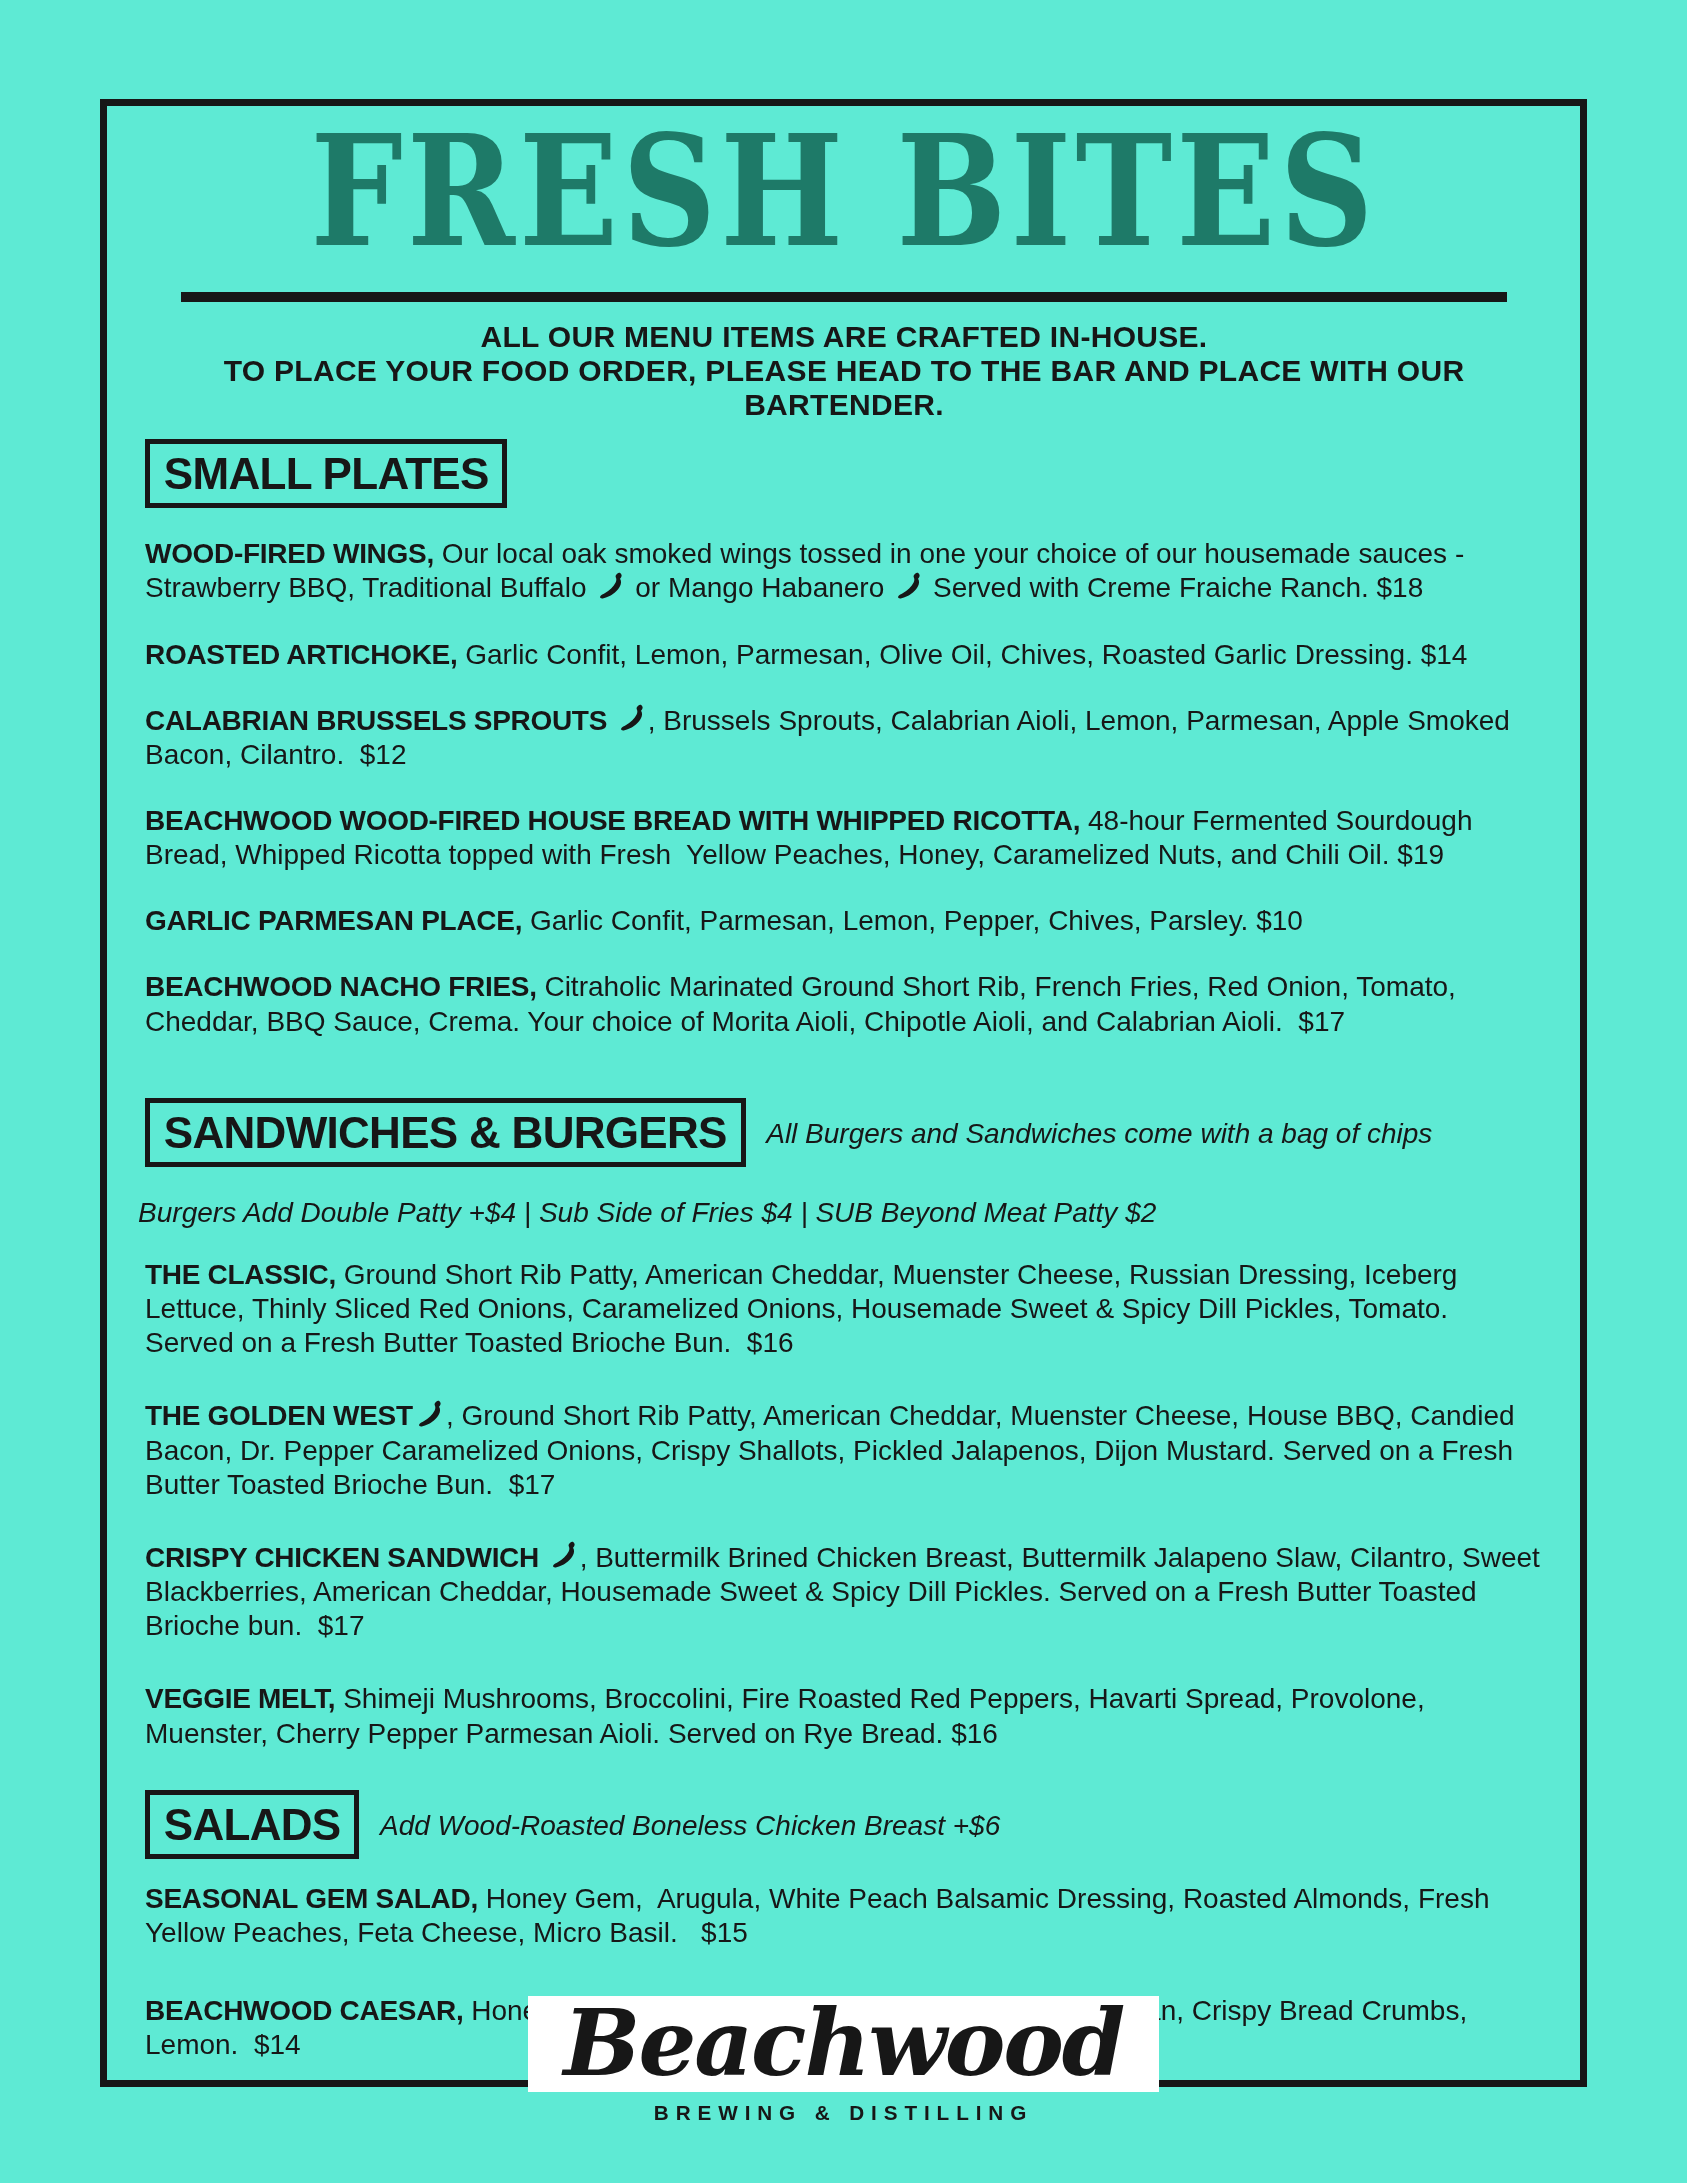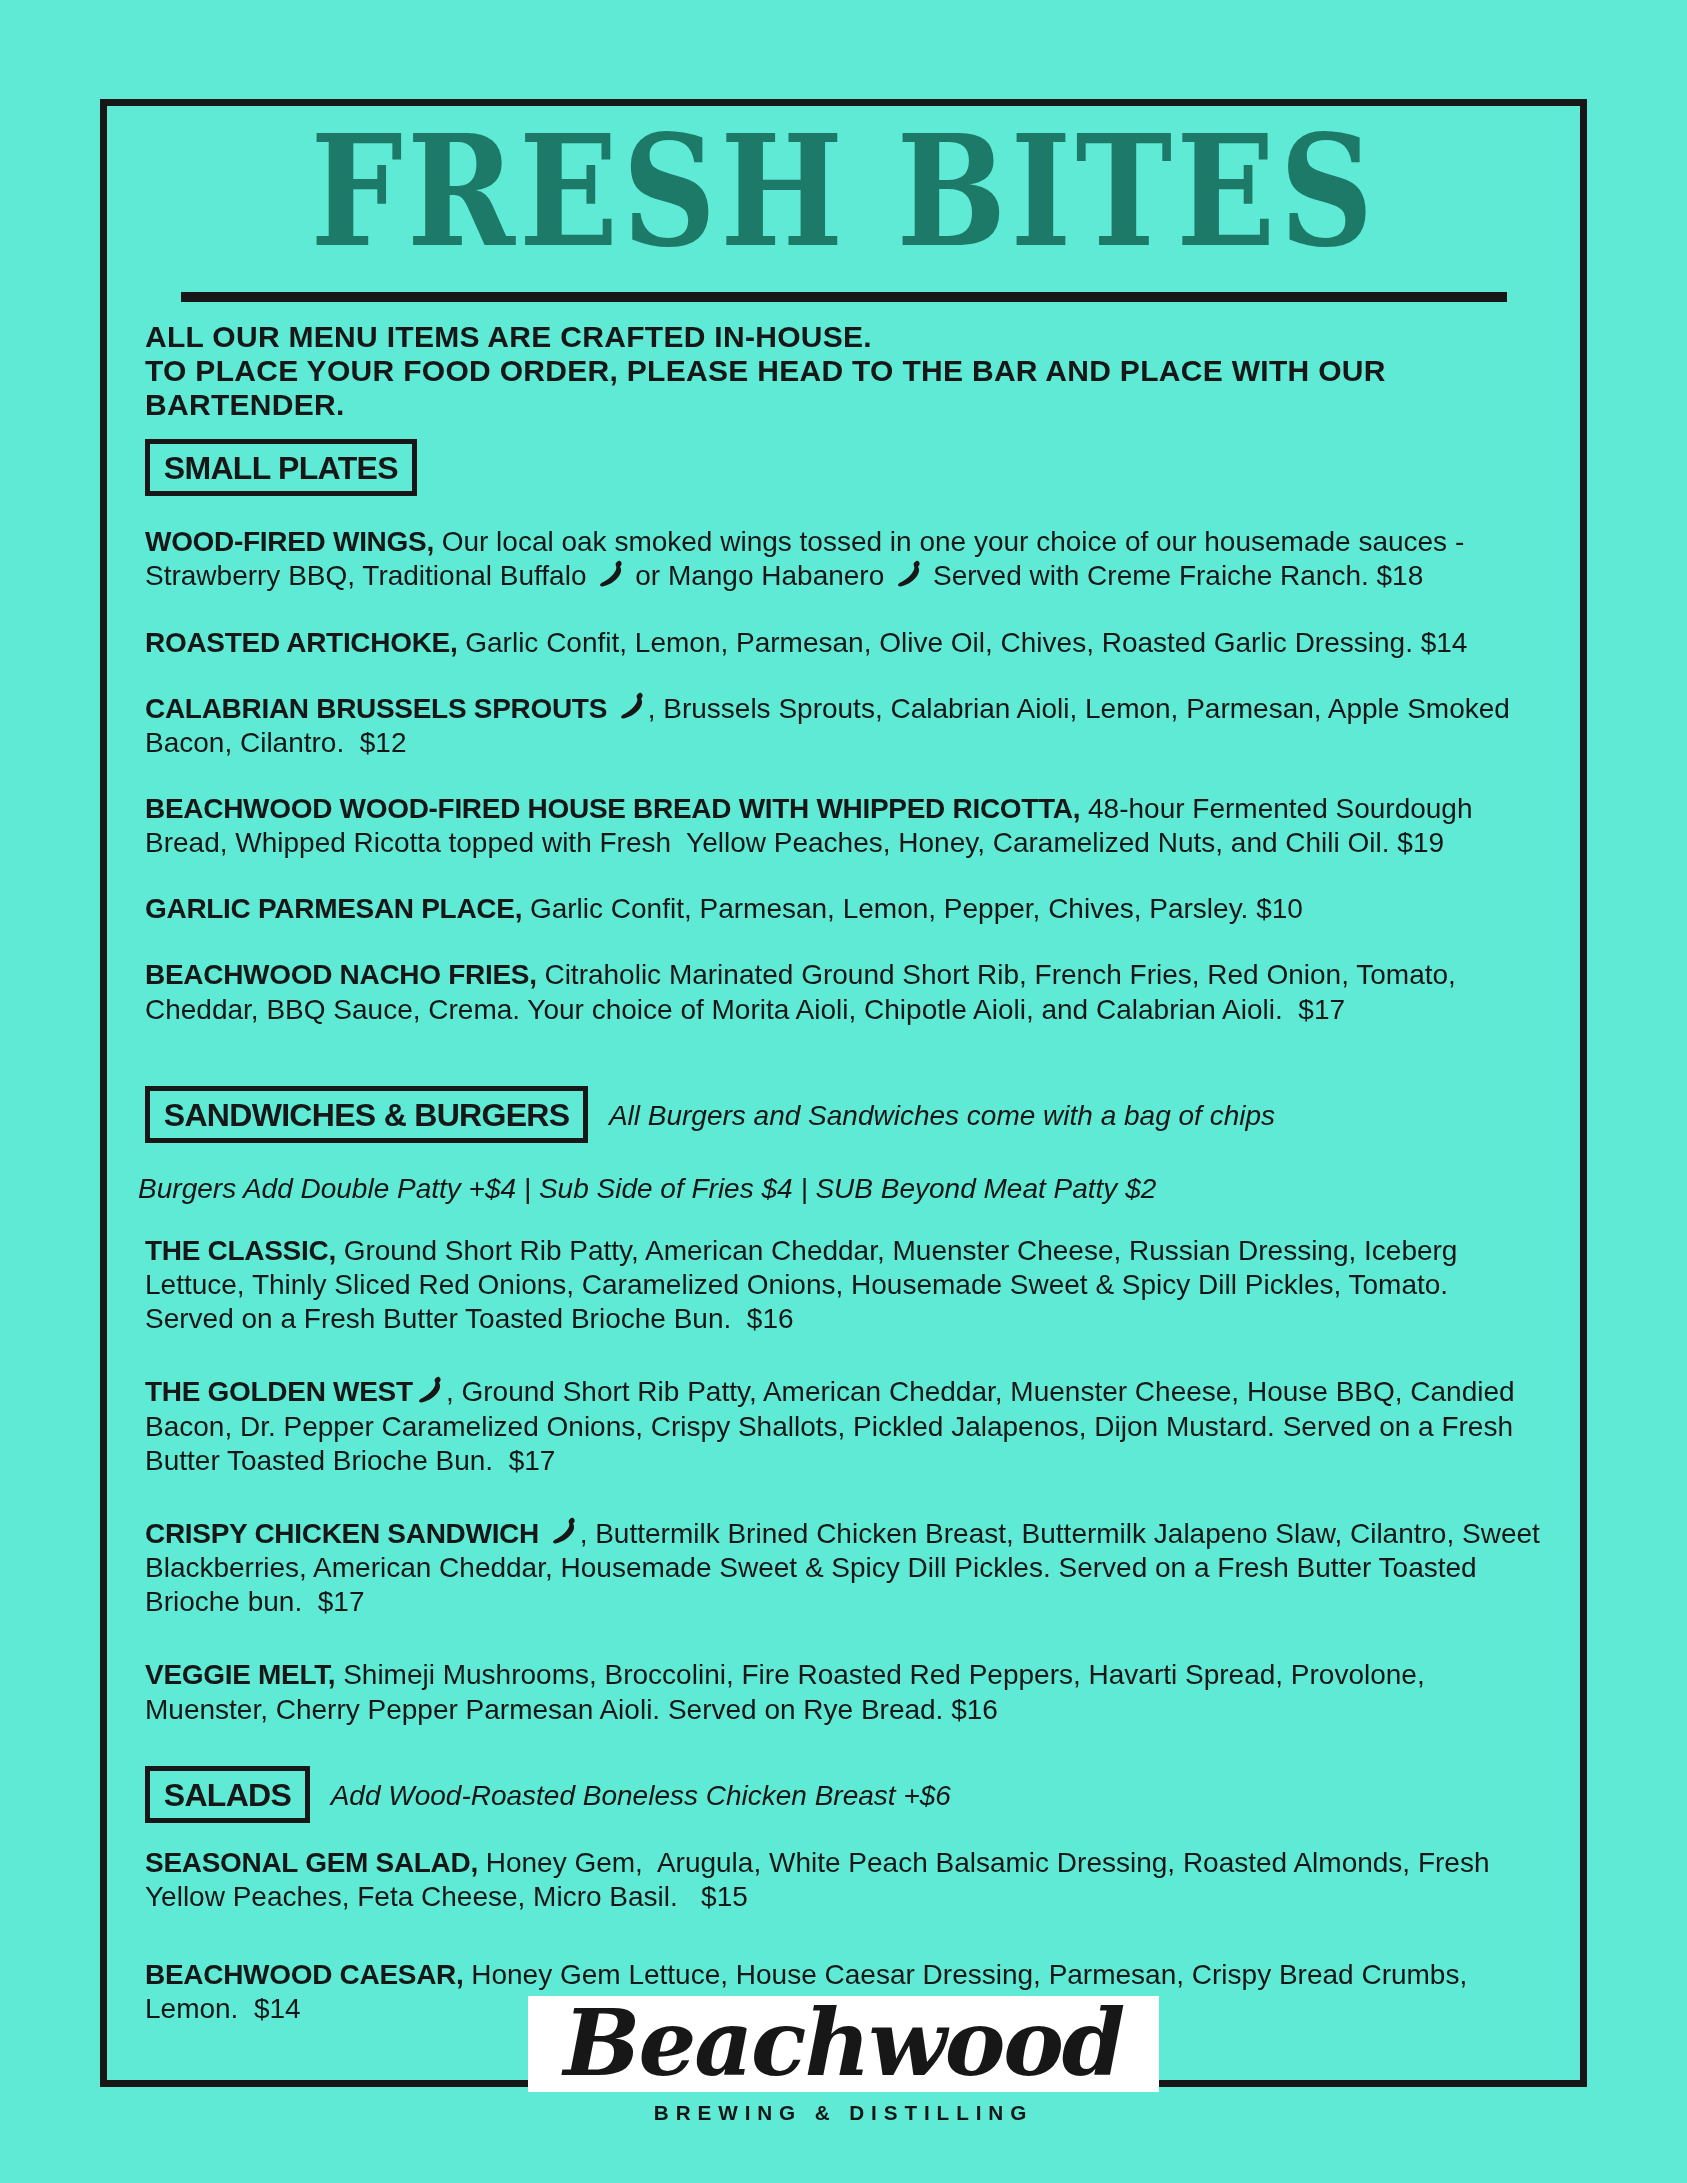--- a/index.html
+++ b/index.html
@@ -42,40 +42,40 @@
     transform: scaleY(1.18);
     transform-origin: center bottom;
   }
   .rule {
     height: 9.6px;
     background: #171717;
     width: 1326px;
     margin: 23.4px auto 0;
   }
   .notice {
-    text-align: left;
+    text-align: center;
     font-weight: bold;
     font-size: 30px;
     line-height: 1.14;
     letter-spacing: 0.3px;
   }
   .notice.first { margin-top: 18px; }
   
   .sec-header {
     display: flex;
     align-items: center;
     gap: 20.7px;
     margin-top: 16.5px;
   }
   .sec-box {
     display: inline-block;
     border: 5.5px solid #171717;
     padding: 8.3px 13.8px 6.9px;
     font-weight: bold;
-    font-size: 32px;
+    font-size: 44px;
     letter-spacing: -0.7px;
     white-space: nowrap;
     line-height: 1;
     text-align: right;
   }
   .sec-note {
     font-style: italic;
     font-size: 28px;
     padding-top: 4.1px;
   }

